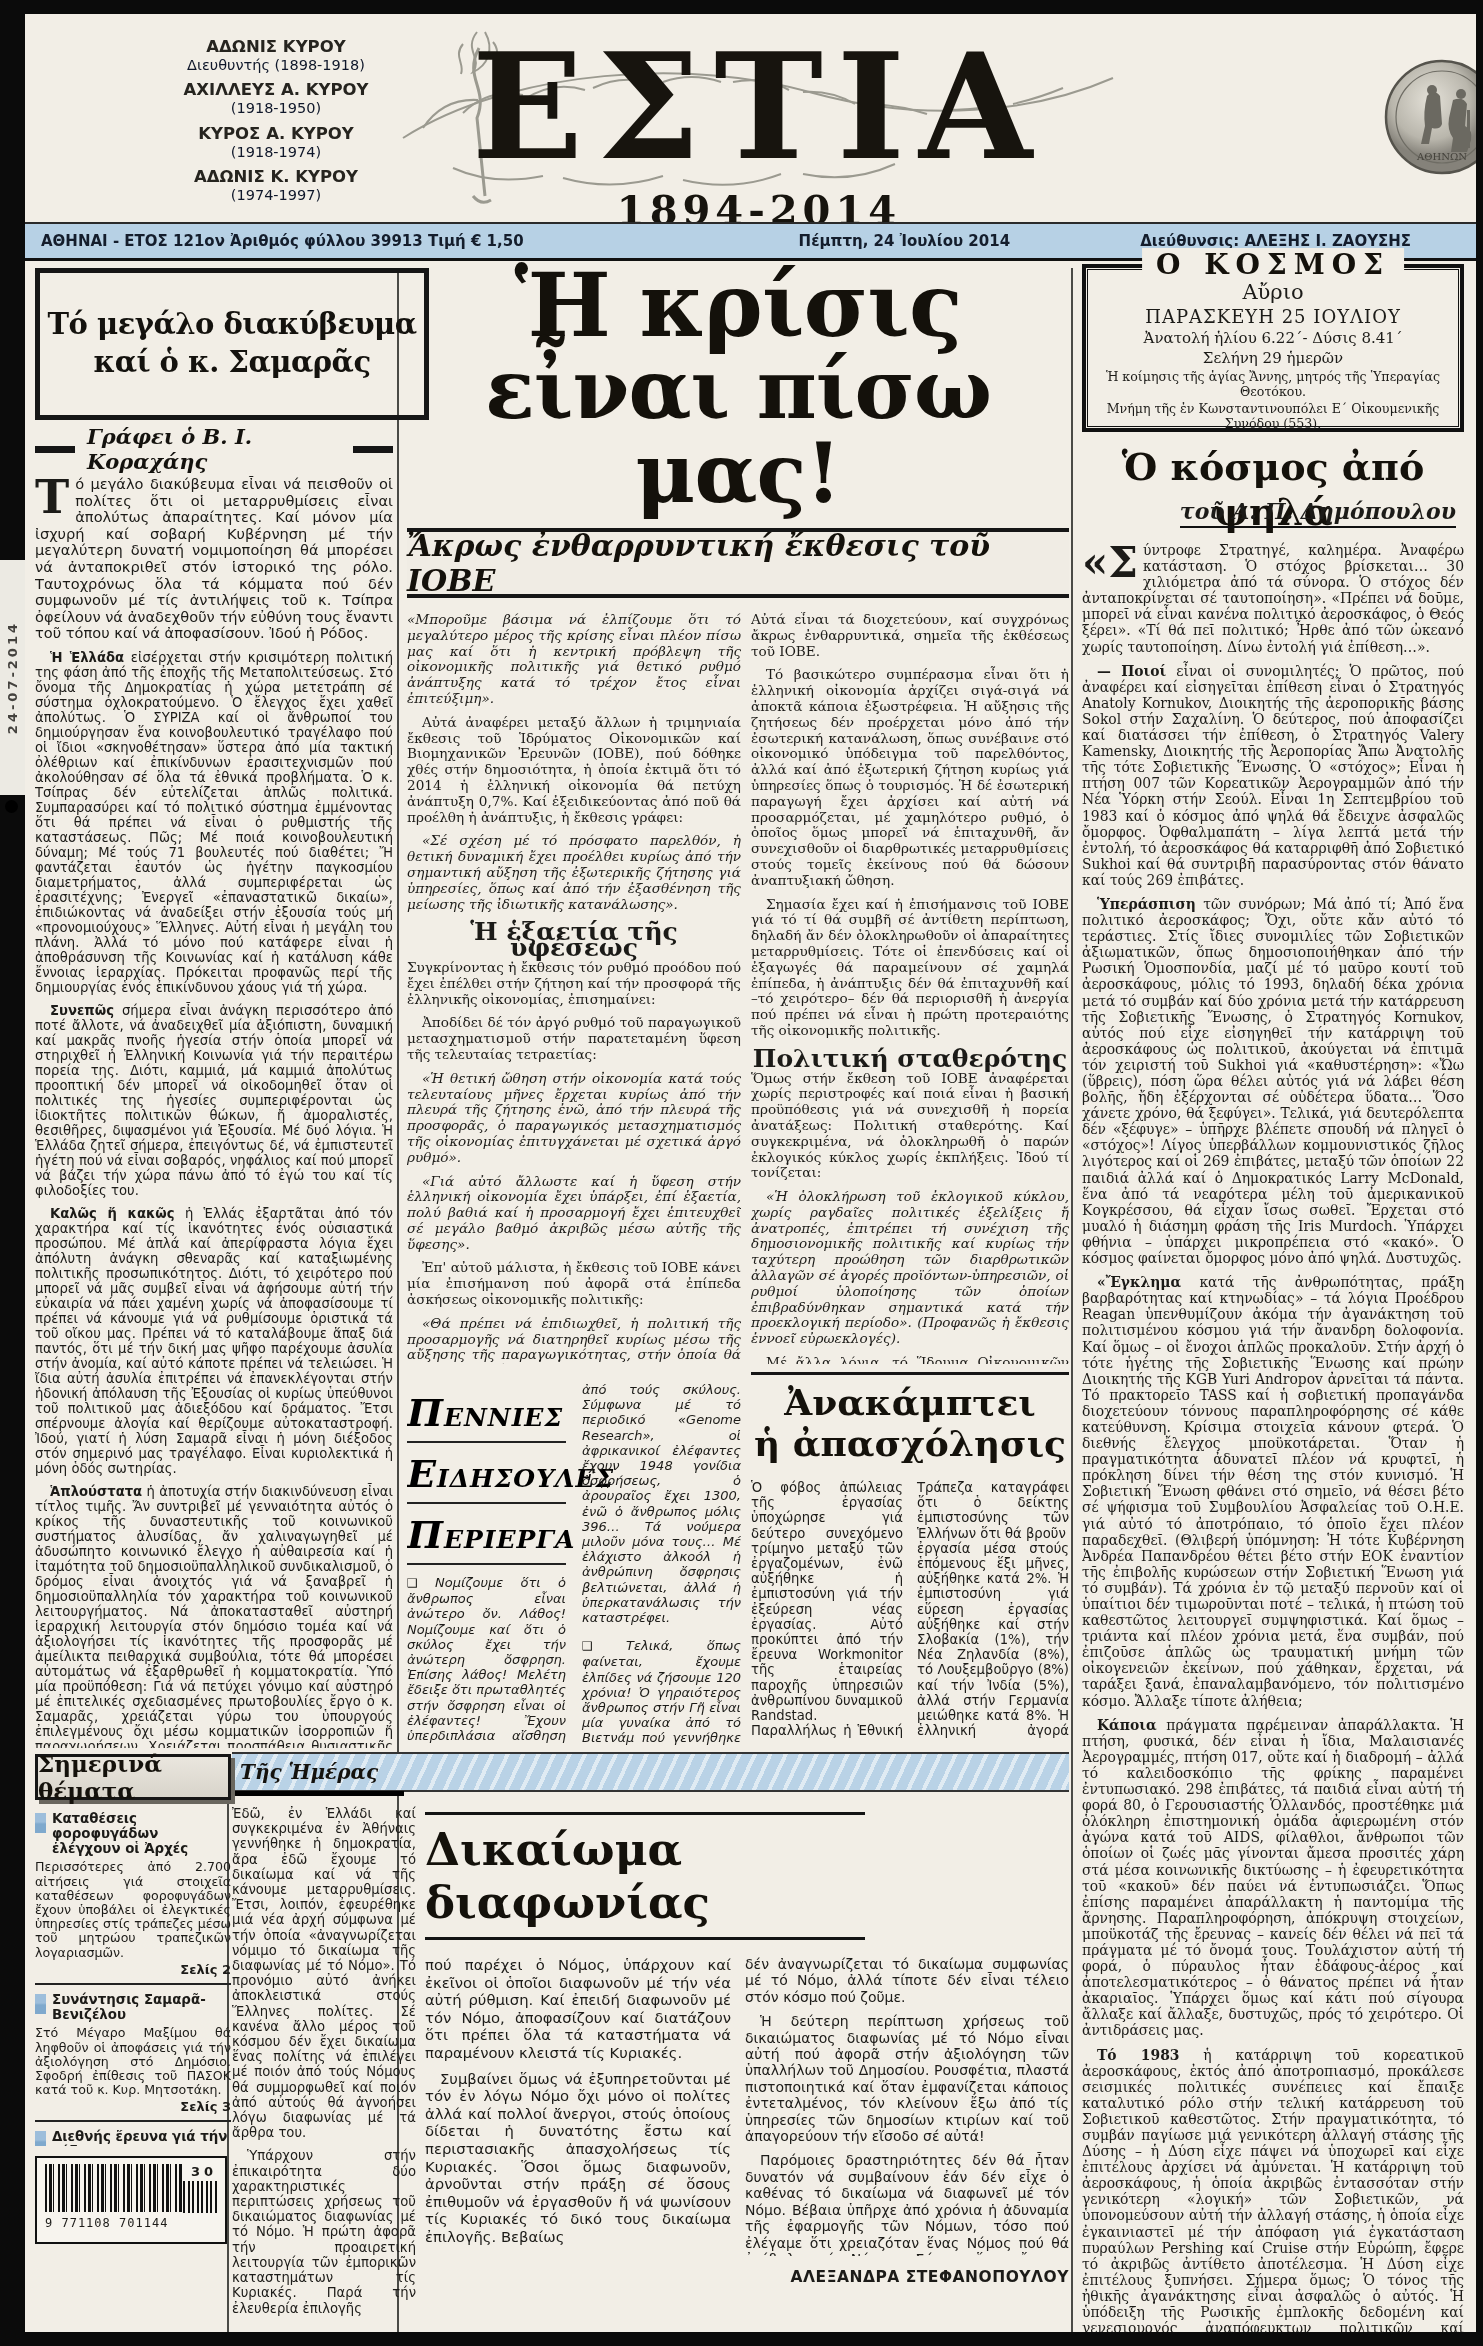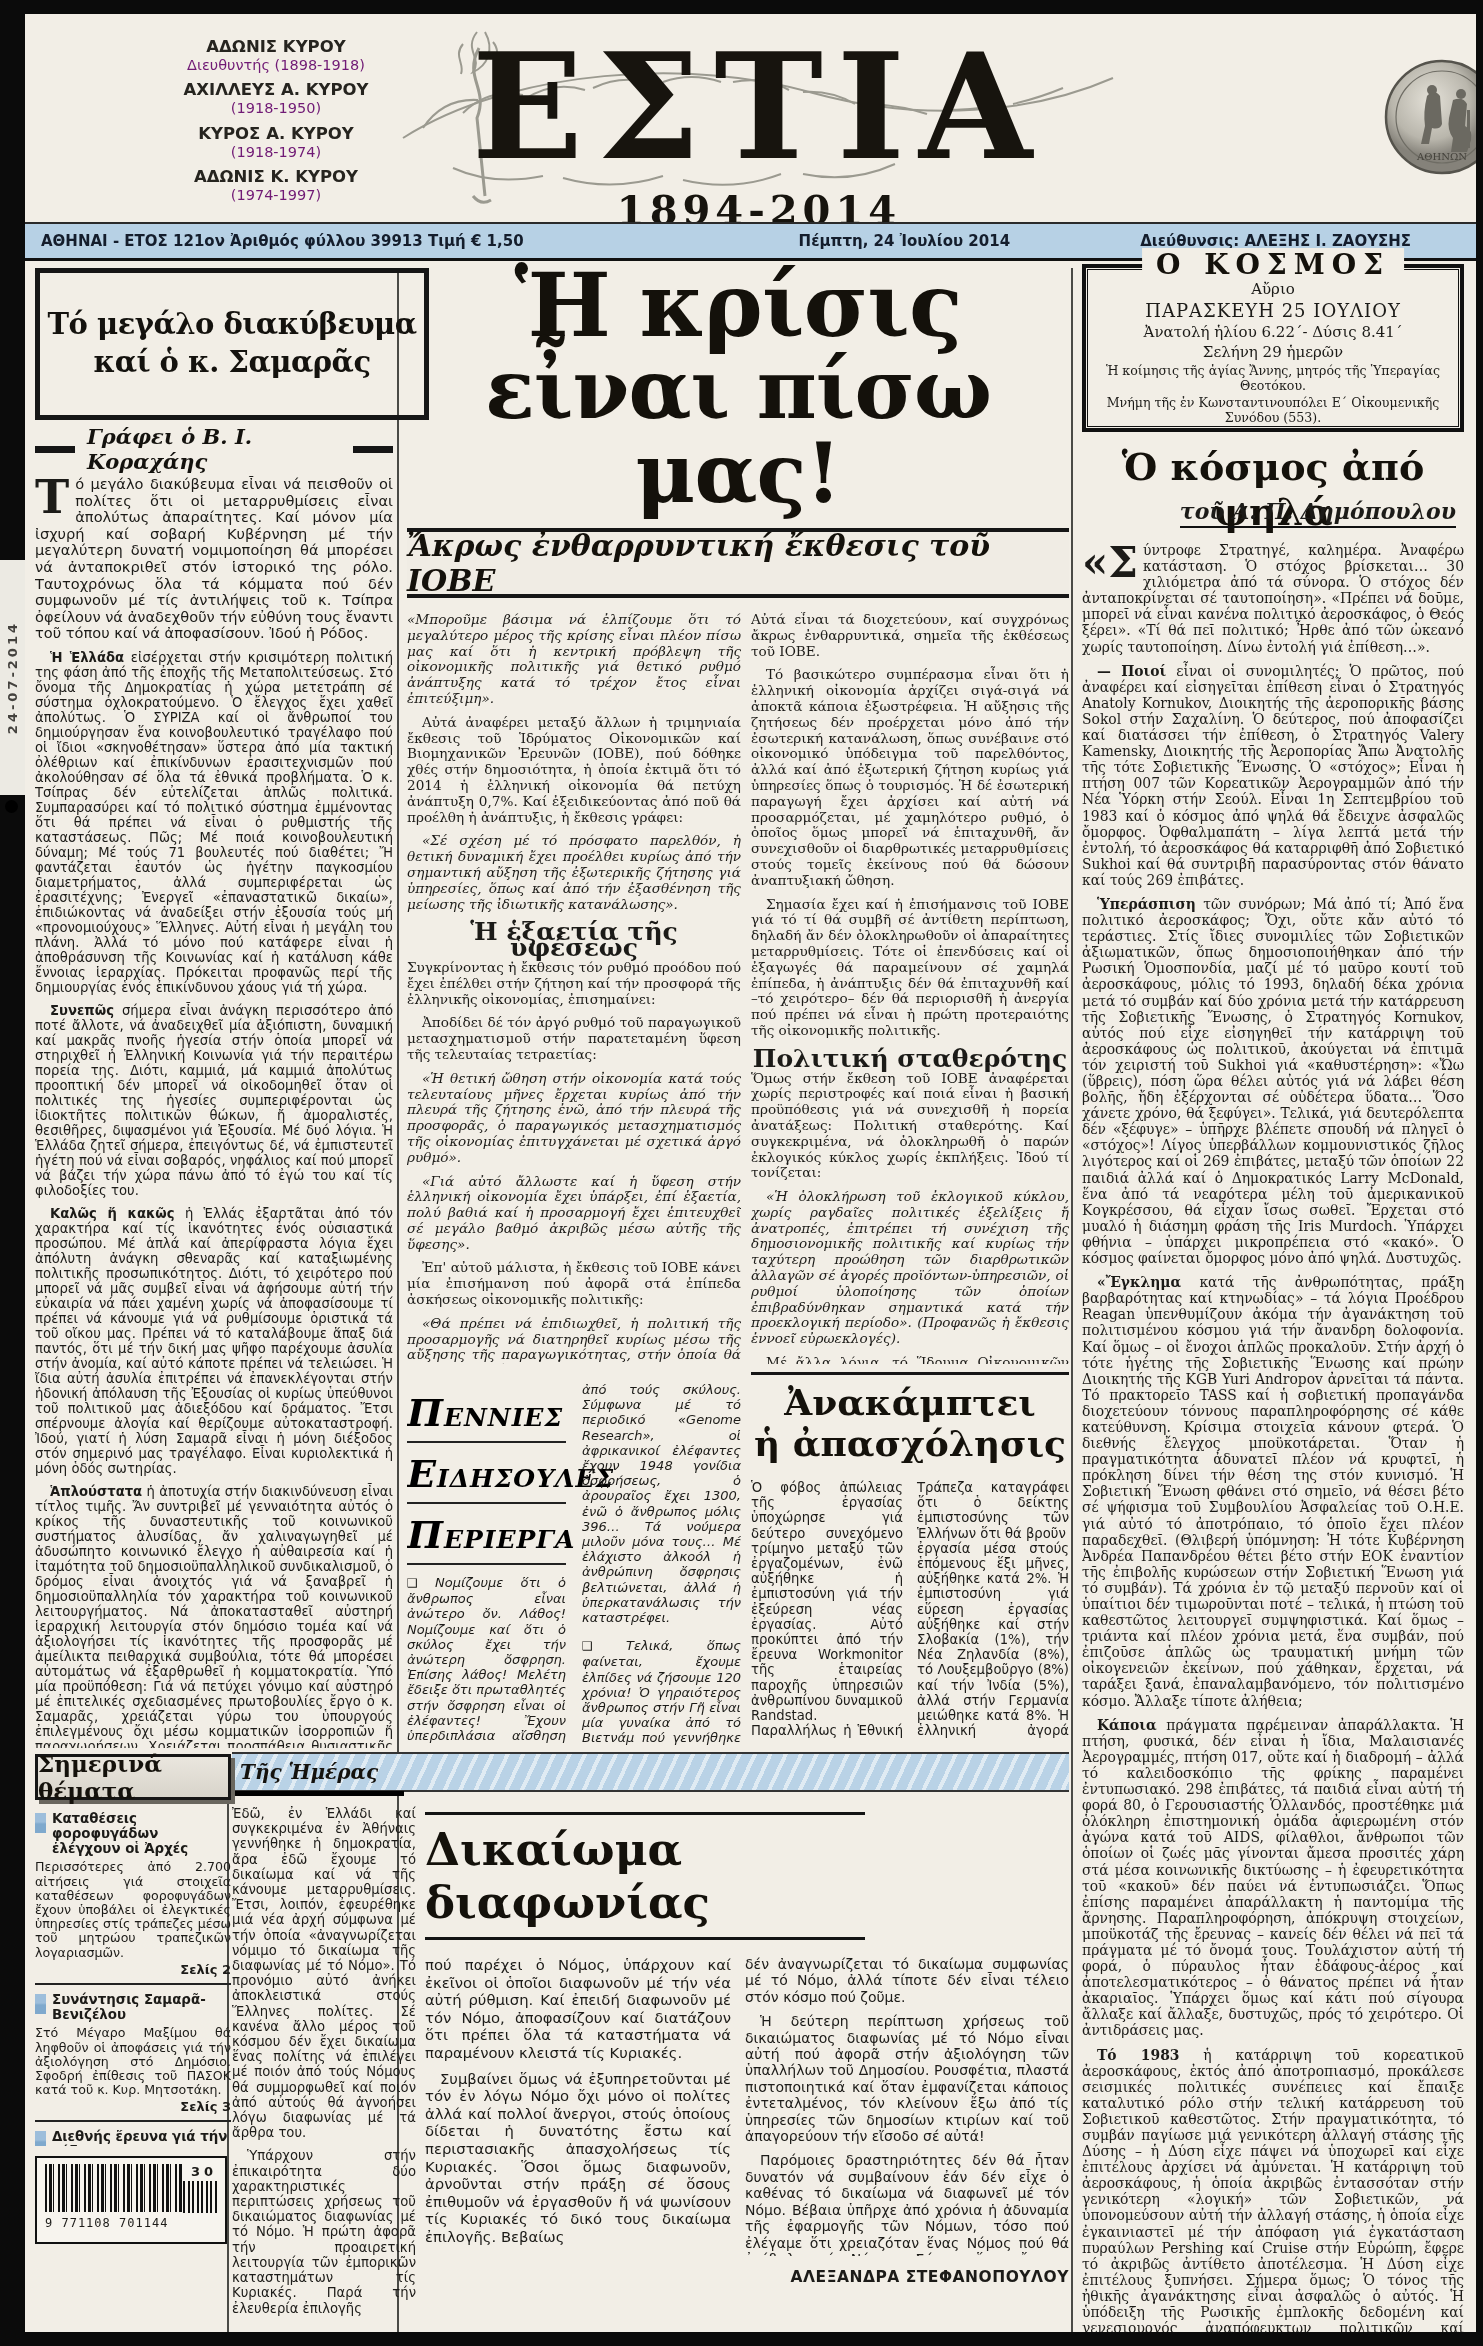--- a/index.html
+++ b/index.html
@@ -9,21 +9,21 @@
   .paper{position:absolute;left:25px;top:14px;width:1451px;height:2318px;background:#f2eee6;overflow:hidden;}
   .serif{font-family:"DejaVu Serif","Liberation Serif",serif;}
   .just{text-align:justify;}
   
   .edge-strip{position:absolute;left:0;top:560px;width:25px;height:235px;background:#eceae3;display:flex;align-items:center;justify-content:center;}
   .edge-date{writing-mode:vertical-rl;transform:rotate(180deg);font-size:13px;font-weight:bold;color:#44423e;letter-spacing:3px;}
   .edge-dot{position:absolute;left:5px;top:800px;width:13px;height:13px;border-radius:50%;background:#000;}
   
   .founders{left:120px;top:24px;width:262px;text-align:center;}
   .f-name{font-weight:bold;font-size:16.5px;line-height:1.15;color:#26241f;}
-  .f-dates{font-size:14.5px;line-height:1.2;margin-bottom:7px;color:#701a75;}
+  .f-dates{font-size:14.5px;line-height:1.2;margin-bottom:7px;color:#0f172a;}
   .logo-wrap{left:368px;top:4px;width:732px;height:200px;text-align:center;}
   .laurel{position:absolute;left:0;top:0;width:100%;height:100%;}
   .logo-title{position:relative;font-weight:900;font-size:146px;line-height:1;letter-spacing:14px;color:#17140e;margin-top:16px;}
   .anniv{left:368px;top:172px;width:732px;text-align:center;font-weight:900;font-size:40px;letter-spacing:5px;color:#17140e;}
   .coin{left:1358px;top:44px;width:118px;height:118px;}
   .infobar{left:0;top:208px;width:1451px;height:34px;background:#b7d1e5;border-top:2px solid #2a2a2a;border-bottom:3px solid #111;
            display:flex;align-items:center;font-weight:bold;font-size:15px;color:#141d2c;}
   .ib-left{width:46%;padding-left:16px;}
   .ib-center{width:27%;text-align:center;}
   .ib-right{flex:1;text-align:left;padding-left:40px;}
@@ -78,21 +78,21 @@
             font-family:"DejaVu Serif",serif;font-weight:900;font-size:45px;color:#14110b;}
   .day-colB{left:400px;top:1942px;width:306px;height:372px;font-size:14.8px;line-height:17.6px;overflow:hidden;}
   .day-colC{left:720px;top:1942px;width:324px;height:300px;font-size:14px;line-height:16.4px;overflow:hidden;}
   .day-sig{left:720px;top:2254px;width:324px;text-align:right;font-weight:bold;font-size:15.5px;letter-spacing:.5px;}
   
   .world-box{left:1057px;top:250px;width:382px;height:168px;border:4px solid #111;box-sizing:border-box;
              box-shadow:inset 0 0 0 1px #f2eee6, inset 0 0 0 2px #111;text-align:center;
              font-family:"DejaVu Serif",serif;padding-top:10px;}
   .wb-title{position:absolute;top:-20px;left:50%;transform:translateX(-50%);background:#f2eee6;padding:0 14px;
             font-weight:800;font-size:28px;letter-spacing:7px;white-space:nowrap;color:#14110b;}
-  .wb-l1{font-size:15px;margin-top:2px;}
+  .wb-l1{font-size:21px;margin-top:2px;}
   .wb-l2{font-size:18px;letter-spacing:1px;margin-top:2px;}
   .wb-l3,.wb-l4{font-size:15px;margin-top:2px;}
   .wb-l5,.wb-l6{font-size:12.6px;margin-top:2px;}
   .sky-title{left:1057px;top:430px;width:382px;text-align:center;font-weight:900;font-size:38px;color:#14110b;}
   .sky-byline{left:1057px;top:484px;width:374px;text-align:right;}
   .sky-byline span{display:inline-block;font-family:"DejaVu Serif",serif;font-weight:bold;font-style:italic;font-size:22px;
             border-bottom:2.5px solid #111;padding-bottom:2px;}
   .sky-body{left:1057px;top:528px;width:382px;height:1790px;overflow:hidden;
             font-family:"DejaVu Serif",serif;font-size:13.9px;line-height:16.1px;}
   .drop2{float:left;font-weight:bold;font-size:42px;line-height:.8;margin:4px 5px 0 0;}

